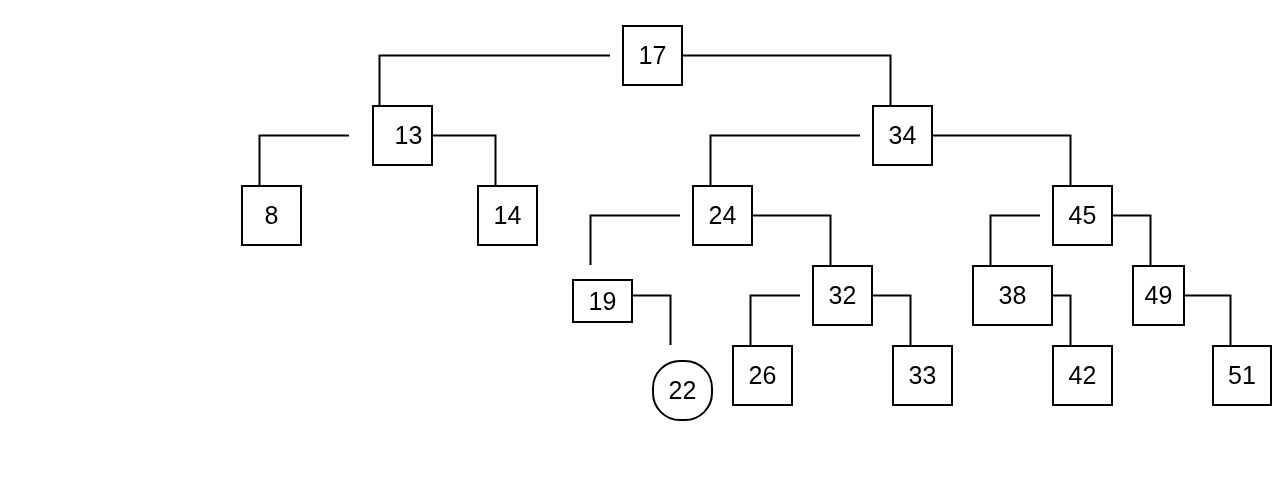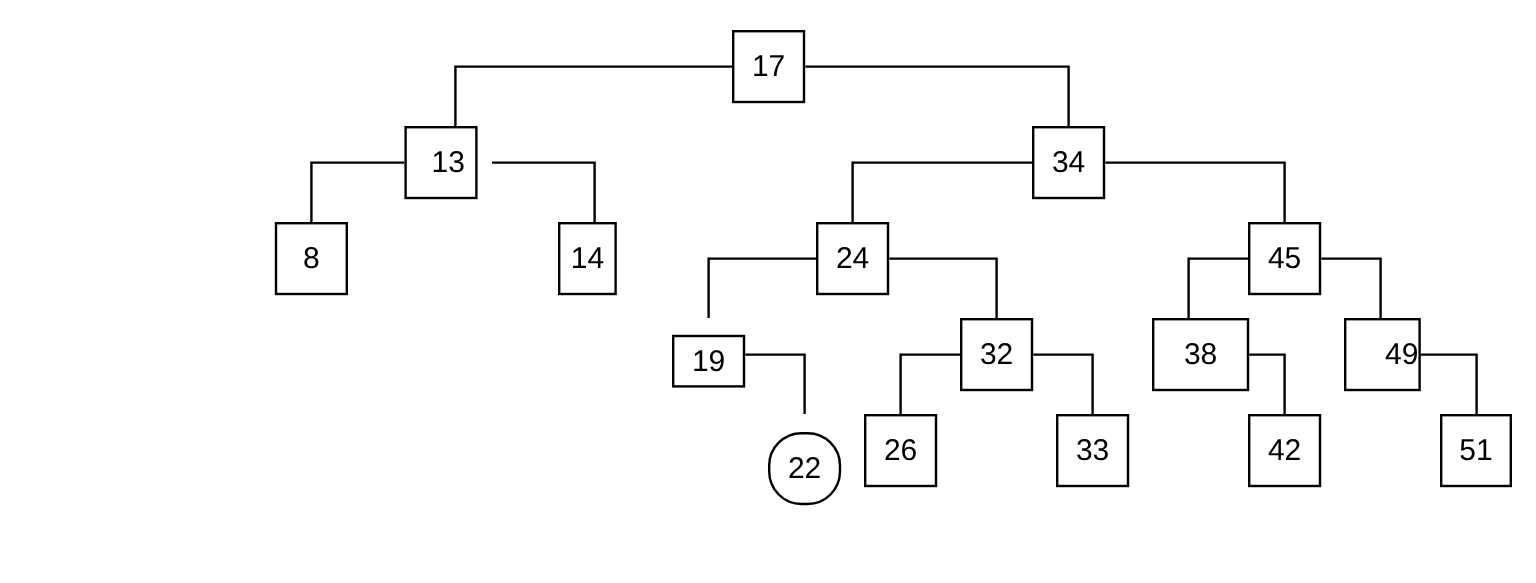--- a/index.html
+++ b/index.html
@@ -37,20 +37,21 @@
     box-sizing: border-box;
     border: 2.5px solid #000000;
     background: #ffffff;
     display: flex;
     align-items: center;
     justify-content: center;
     font-size: 25px;
     line-height: 1;
     color: #000000;
     font-family: "Liberation Sans", "DejaVu Sans", sans-serif;
+    margin-left: 12px;
   }
   .node-label {
     display: block;
     letter-spacing: 0px;
   }
   #caption {
     position: absolute;
     left: 0;
     width: 1280px;
     text-align: center;
@@ -78,48 +79,48 @@
       <path d="M 621 295.5 L 670.5 295.5 L 670.5 345" class="edge-line"></path>
       <path d="M 800 295.5 L 750.5 295.5 L 750.5 345" class="edge-line"></path>
       <path d="M 861 295.5 L 910.5 295.5 L 910.5 345" class="edge-line"></path>
       <path d="M 1021 295.5 L 1070.5 295.5 L 1070.5 345" class="edge-line"></path>
       <path d="M 1181 295.5 L 1230.5 295.5 L 1230.5 345" class="edge-line"></path>
     </svg>
   <div id="nodes-layer">
       <div class="node-box" style="left: 610px; top: 25px; width: 61px; height: 61px;">
         <span class="node-label">17</span>
       </div>
-      <div class="node-box" style="left: 337px; top: 105px; width: 61px; height: 61px; padding-left: 12px;">
+      <div class="node-box" style="left: 360px; top: 105px; width: 61px; height: 61px; padding-left: 12px;">
         <span class="node-label">13</span>
       </div>
       <div class="node-box" style="left: 860px; top: 105px; width: 61px; height: 61px; align-items: center;">
         <span class="node-label">34</span>
       </div>
       <div class="node-box" style="left: 229px; top: 185px; width: 61px; height: 61px;">
         <span class="node-label">8</span>
       </div>
-      <div class="node-box" style="left: 465px; top: 185px; width: 49px; height: 61px; justify-content: center;">
+      <div class="node-box" style="left: 465px; top: 185px; width: 61px; height: 61px; justify-content: center;">
         <span class="node-label">14</span>
       </div>
       <div class="node-box" style="left: 680px; top: 185px; width: 61px; height: 61px;">
         <span class="node-label">24</span>
       </div>
       <div class="node-box" style="left: 1040px; top: 185px; width: 61px; height: 61px;">
         <span class="node-label">45</span>
       </div>
       <div class="node-box" style="left: 560px; top: 279px; width: 61px; height: 44px;">
         <span class="node-label">19</span>
       </div>
       <div class="node-box" style="left: 800px; top: 265px; width: 61px; height: 61px;">
         <span class="node-label">32</span>
       </div>
       <div class="node-box" style="left: 960px; top: 265px; width: 81px; height: 61px;">
         <span class="node-label">38</span>
       </div>
-      <div class="node-box" style="left: 1120px; top: 265px; width: 64px; height: 61px; justify-content: flex-end;">
+      <div class="node-box" style="left: 1120px; top: 265px; width: 53px; height: 61px;">
         <span class="node-label">49</span>
       </div>
       <div class="node-box" style="left: 640px; top: 360px; width: 61px; height: 61px; border-radius: 28px;">
         <span class="node-label">22</span>
       </div>
       <div class="node-box" style="left: 720px; top: 345px; width: 61px; height: 61px;">
         <span class="node-label">26</span>
       </div>
       <div class="node-box" style="left: 880px; top: 345px; width: 61px; height: 61px;">
         <span class="node-label">33</span>

